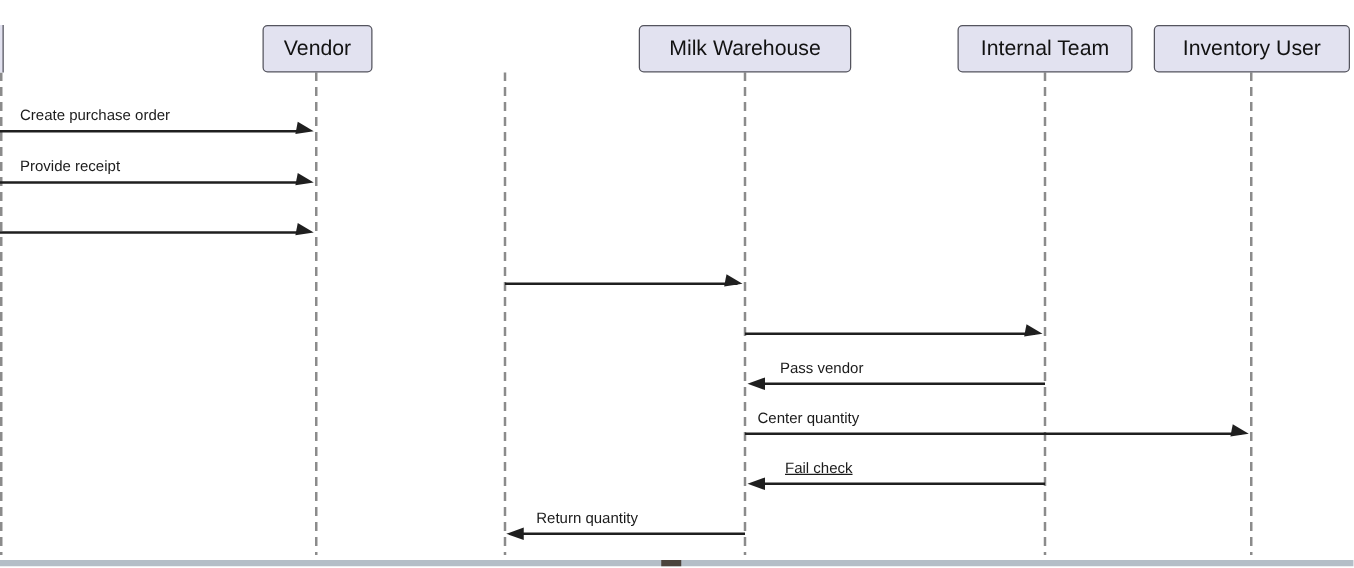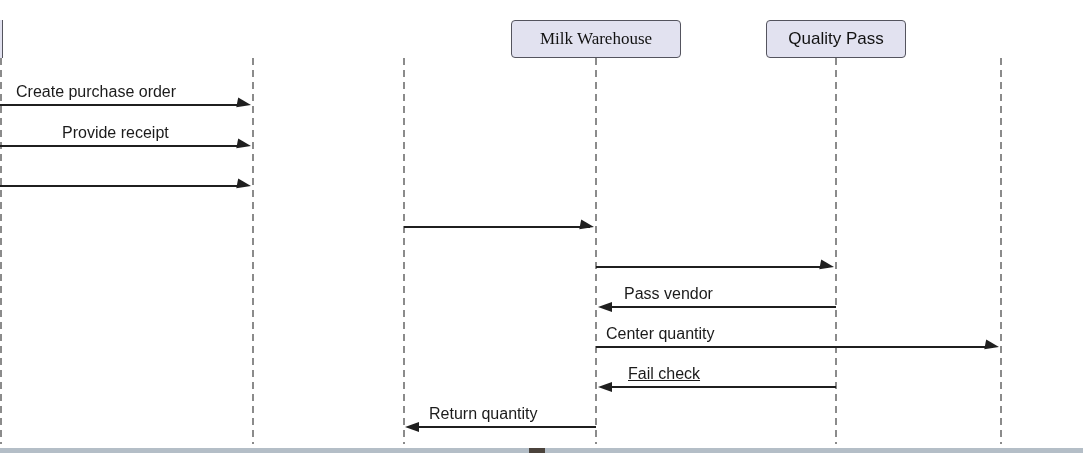--- a/index.html
+++ b/index.html
@@ -20,21 +20,21 @@
     background:repeating-linear-gradient(to bottom,
       var(--lifeline,#8b8b8b) 0px, var(--lifeline,#8b8b8b) 7px,
       transparent 7px, transparent 12px);
   }
   .edge-box-sliver {
     position:absolute; left:0; top:20px; width:3px; height:38px;
     box-sizing:border-box; background:var(--participant-fill,#e2e2f0);
     border-right:1px solid var(--participant-border,#54545e);
   }
   .msg-label {
-    position:absolute; font-size:16px; color:#1b1b1b; white-space:nowrap;
+    position:absolute; font-size:12px; color:#1b1b1b; white-space:nowrap;
     line-height:18px;
   }
   .msg-line { position:absolute; height:2px; background:var(--message,#1f1f1f); }
   .head-r {
     position:absolute; width:0; height:0;
     border-top:5px solid transparent; border-bottom:5px solid transparent;
     border-left:14px solid var(--message,#1f1f1f);
     transform-origin:100% 50%; transform:rotate(11deg);
   }
   .head-l {
@@ -57,32 +57,38 @@
 <div class="canvas">
 
   <div class="lifeline" style="left:0px; width:2px;"></div>
   <div class="edge-box-sliver"></div>
   <div class="lifeline" style="left:252px;"></div>
   <div class="lifeline" style="left:403px;"></div>
   <div class="lifeline" style="left:595px;"></div>
   <div class="lifeline" style="left:835px;"></div>
   <div class="lifeline" style="left:1000px;"></div>
 
-  <div class="participant" style="left:511px; width:170px;font-family:Liberation Serif, serif;">
+  <div class="participant" style="left:210px; width:88px;">
+    <span>Vendor</span>
+  </div>
+  <div class="participant" style="left:511px; width:170px;">
     <span>Milk Warehouse</span>
   </div>
   <div class="participant" style="left:766px; width:140px;">
-    <span>Quality Pass</span>
+    <span>Internal Team</span>
+  </div>
+  <div class="participant" style="left:923px; width:157px;">
+    <span>Inventory User</span>
   </div>
 
   <div class="msg-label" style="left:16px; top:83px;">Create purchase order</div>
   <div class="msg-line" style="left:0px; top:104px; width:240px;"></div>
   <div class="head-r" style="left:237px; top:100px;"></div>
 
-  <div class="msg-label" style="left:16px; top:124px;margin-left:46px;">Provide receipt</div>
+  <div class="msg-label" style="left:16px; top:124px;">Provide receipt</div>
   <div class="msg-line" style="left:0px; top:145px; width:240px;"></div>
   <div class="head-r" style="left:237px; top:141px;"></div>
 
   <div class="msg-line" style="left:0px; top:185px; width:240px;"></div>
   <div class="head-r" style="left:237px; top:181px;"></div>
 
   <div class="msg-line" style="left:404px; top:226px; width:186px;"></div>
   <div class="head-r" style="left:580px; top:222px;"></div>
 
   <div class="msg-line" style="left:596px; top:266px; width:232px;"></div>

